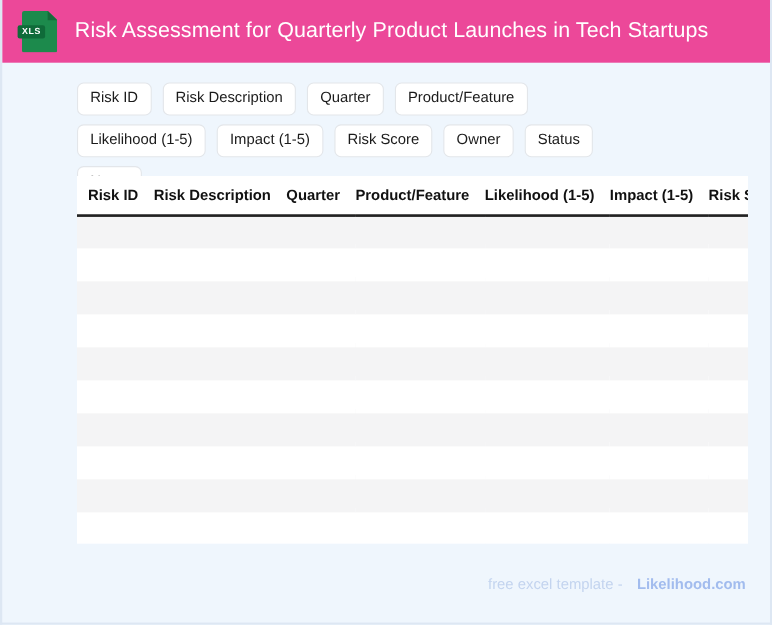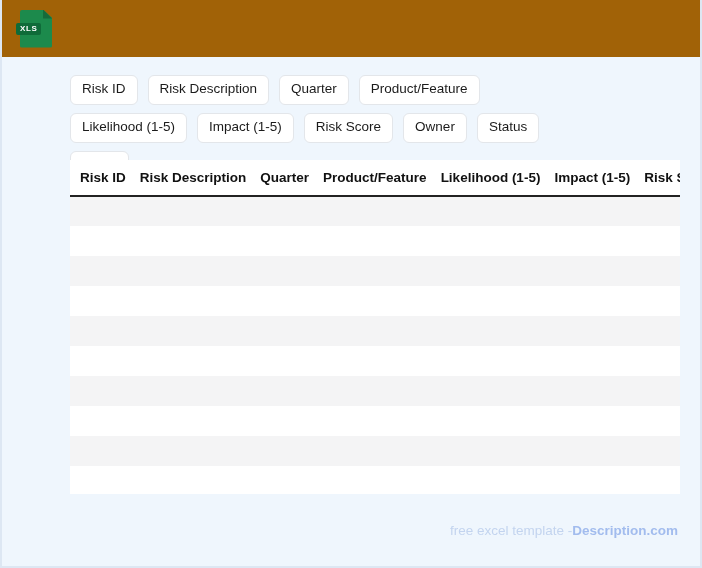--- a/index.html
+++ b/index.html
@@ -23,21 +23,21 @@
     background: #eff6fd;
     border-left: 2px solid #dde7f3;
     border-right: 2px solid #dde7f3;
     border-bottom: 2px solid #dde7f3;
     overflow: hidden;
   }
 
   
   .header {
     height: 57px;
-    background: #a16207;
+    background: #ec4899;
     display: flex;
     align-items: center;
     padding-left: 18px;
     gap: 16px;
     overflow: hidden;
   }
 
   .xls-icon {
     width: 32px;
     height: 38px;
@@ -159,37 +159,38 @@
     z-index: 1;
   }
 
   
   .footer {
     position: absolute;
     right: 22px;
     bottom: 28px;
     display: flex;
     align-items: flex-end;
-    gap: 0;
+    gap: 13px;
     font-size: 13.5px;
   }
   .footer .muted  { color: #c3d4ef; }
   .footer .brand  { color: #a2bcee; font-weight: bold; }
 </style>
 </head>
 <body>
 
 <div class="page">
 
   <div class="header">
     <div class="xls-icon">
       <div class="sheet"></div>
       <div class="fold"></div>
       <div class="badge">XLS</div>
     </div>
+    <div class="header-title">Risk Assessment for Quarterly Product Launches in Tech Startups</div>
   </div>
 
   <div class="chips">
     <div class="chip">Risk ID</div>
     <div class="chip">Risk Description</div>
     <div class="chip">Quarter</div>
     <div class="chip">Product/Feature</div>
     <div class="chip">Likelihood (1-5)</div>
     <div class="chip">Impact (1-5)</div>
     <div class="chip">Risk Score</div>
@@ -318,16 +319,16 @@
               <td></td>
               <td></td>
             </tr>
           </tbody>
       </table>
     </div>
   </div>
 
   <div class="footer">
     <span class="muted">free excel template -</span>
-    <span class="brand">Description.com</span>
+    <span class="brand">Likelihood.com</span>
   </div>
 
 </div>
 
 </body></html>

